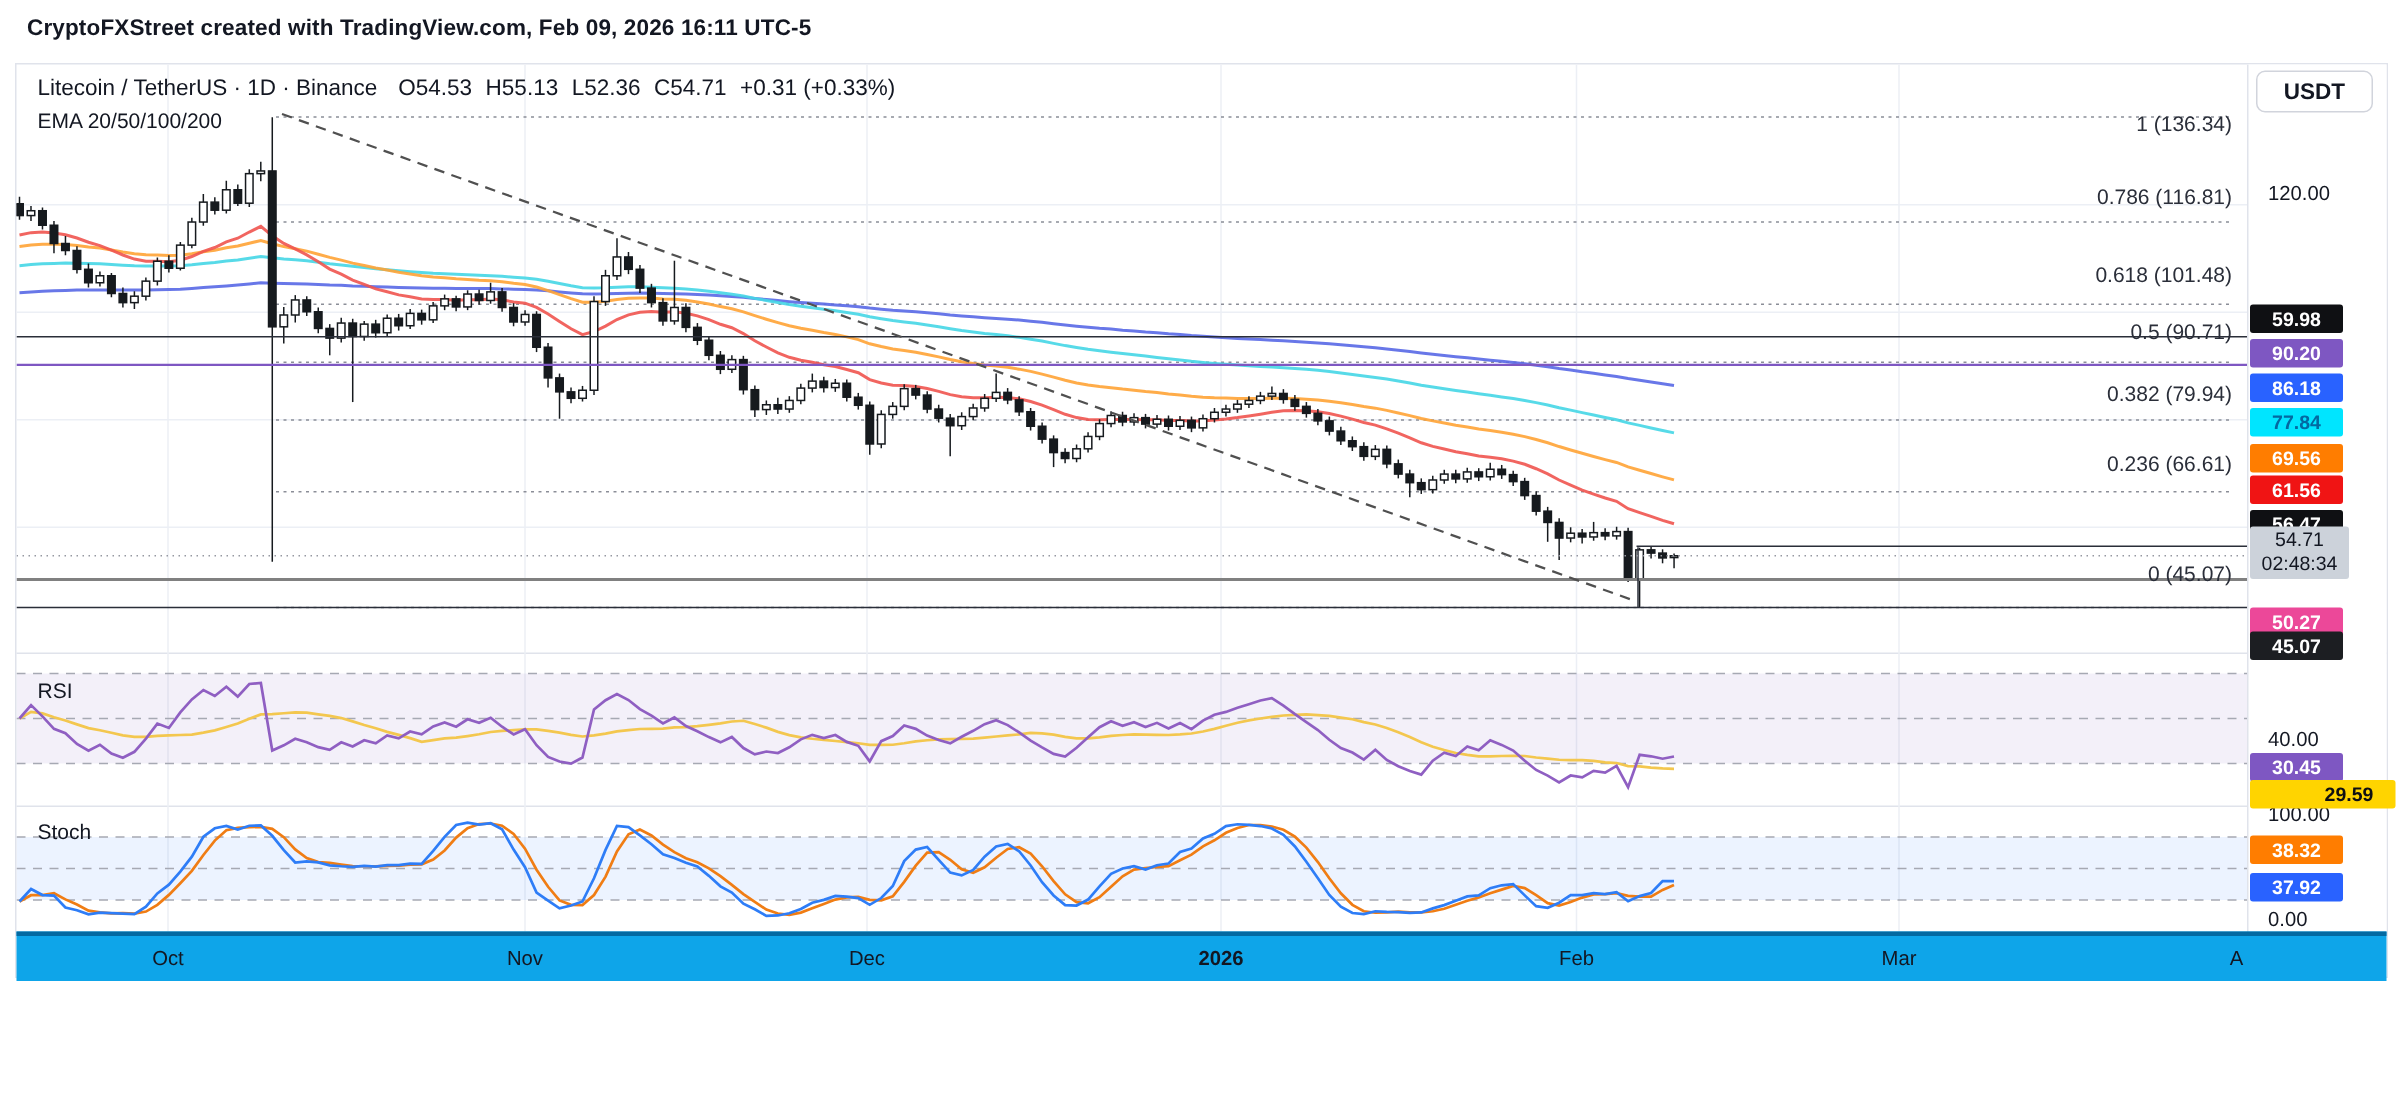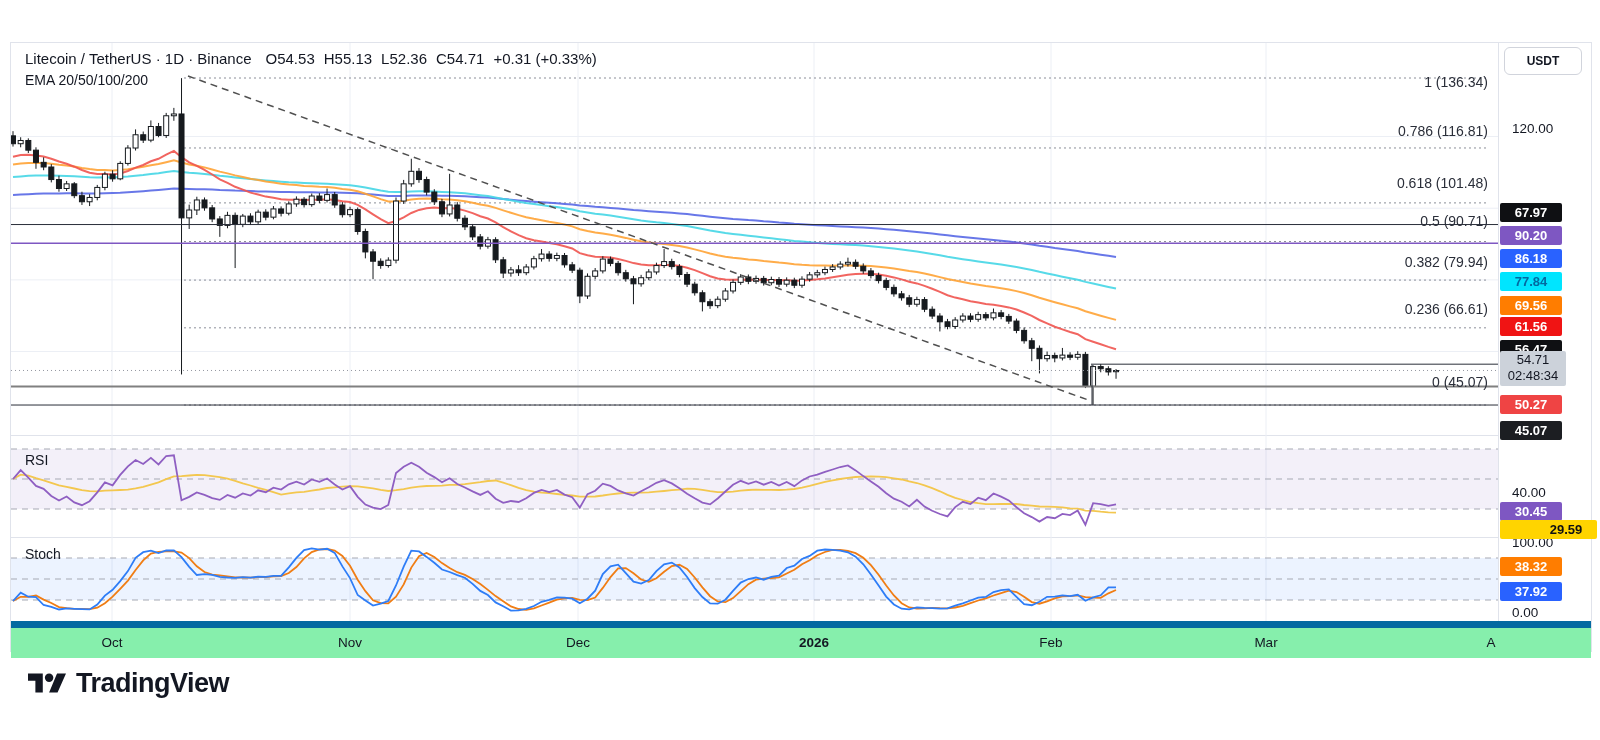--- a/index.html
+++ b/index.html
@@ -10,35 +10,36 @@
   .sep-h{position:absolute;left:0;width:1580px;height:0;border-top:1px solid #e0e3eb;}
   #plot-svg{position:absolute;left:0;top:0;}
   #title-row{position:absolute;left:14px;top:7px;font-size:15px;white-space:nowrap;z-index:5;}
   #title-row .tspan{margin-right:9px;}
   #title-row .tsym{margin-right:14px;}
   #ema-row{position:absolute;left:14px;top:29px;font-size:14px;z-index:5;}
   .pane-label{position:absolute;left:14px;font-size:14px;font-weight:400;z-index:5;}
   .fib-label{position:absolute;font-size:14px;color:#2a2e39;white-space:nowrap;transform:translateX(-100%);z-index:4;}
   #scale-col{position:absolute;left:1487px;top:0;width:92px;height:608px;background:#fff;border-left:1px solid #e0e3eb;}
   #usdt-btn{position:absolute;left:1493px;top:4px;width:76px;height:26px;border:1px solid #d1d4dc;border-radius:6px;
-            background:#fff;font-size:12px;font-weight:600;display:flex;align-items:center;justify-content:center;z-index:6;cursor:pointer;}
+            background:#fff;font-size:15px;font-weight:600;display:flex;align-items:center;justify-content:center;z-index:6;cursor:pointer;}
   .scale-label{position:absolute;left:1501px;font-size:13.5px;z-index:6;}
   .badge{position:absolute;left:1489px;width:62px;height:19px;border-radius:2px;font-size:13px;font-weight:700;
          display:flex;align-items:center;justify-content:center;z-index:7;}
   #cur-badge{position:absolute;left:1489px;width:66px;height:34px;border-radius:2px;background:#ccd2da;color:#131722;
              font-size:13px;text-align:center;line-height:16px;z-index:7;padding-top:1px;}
-  #time-axis{position:absolute;left:0;top:578px;width:1580px;height:30px;border-top:7px solid #0369a1;background:#86efac;}
+  #time-axis{position:absolute;left:0;top:578px;width:1580px;height:30px;border-top:3px solid #0369a1;background:#0ea5e9;}
   .time-label{position:absolute;top:7px;font-size:13.5px;transform:translateX(-50%);}
   #logo{position:absolute;left:28px;top:668px;display:flex;align-items:center;gap:10px;}
   #logo-text{font-size:27px;font-weight:800;letter-spacing:-0.5px;}
 </style>
 </head>
 <body>
 
 <div id="page">
+  <div id="attribution">CryptoFXStreet created with TradingView.com, Feb 09, 2026 16:11 UTC-5</div>
 
   <div id="chart-box">
     <div class="sep-h" style="top:392px"></div>
     <div class="sep-h" style="top:494px"></div>
 
     <svg id="plot-svg" width="1487" height="578">
         <line x1="101" y1="0" x2="101" y2="578" stroke="#eceff5" stroke-width="1"></line>
         <line x1="339" y1="0" x2="339" y2="578" stroke="#eceff5" stroke-width="1"></line>
         <line x1="567" y1="0" x2="567" y2="578" stroke="#eceff5" stroke-width="1"></line>
         <line x1="803" y1="0" x2="803" y2="578" stroke="#eceff5" stroke-width="1"></line>
@@ -393,28 +394,28 @@
 
     <div id="scale-col"></div>
     <div id="usdt-btn">USDT</div>
     <div id="scale-texts">
         <div class="scale-label" style="top: 78px;">120.00</div>
         <div class="scale-label" style="top: 442px;">40.00</div>
         <div class="scale-label" style="top: 492px;">100.00</div>
         <div class="scale-label" style="top: 562px;">0.00</div>
       </div>
     <div id="badge-layer">
-        <div class="badge" style="top: 159.5px; background: rgb(15, 16, 19); color: rgb(255, 255, 255);">67.97</div>
+        <div class="badge" style="top: 159.5px; background: rgb(15, 16, 19); color: rgb(255, 255, 255);">59.98</div>
         <div class="badge" style="top: 182.5px; background: rgb(126, 87, 194); color: rgb(255, 255, 255);">90.20</div>
         <div class="badge" style="top: 205.5px; background: rgb(41, 98, 255); color: rgb(255, 255, 255);">86.18</div>
         <div class="badge" style="top: 228.5px; background: rgb(0, 229, 255); color: #0369a1;">77.84</div>
         <div class="badge" style="top: 252.5px; background: rgb(255, 125, 0); color: rgb(255, 255, 255);">69.56</div>
         <div class="badge" style="top: 273.5px; background: rgb(240, 20, 20); color: rgb(255, 255, 255);">61.56</div>
         <div class="badge" style="top: 296.5px; background: rgb(15, 16, 19); color: rgb(255, 255, 255);">56.47</div>
-        <div class="badge" style="top: 352px; background: #ef4444; color: rgb(255, 255, 255);">50.27</div>
+        <div class="badge" style="top: 362px; background: #ec4899; color: rgb(255, 255, 255);">50.27</div>
         <div class="badge" style="top: 377.5px; background: rgb(28, 30, 34); color: rgb(255, 255, 255);">45.07</div>
         <div class="badge" style="top: 458.5px; background: rgb(126, 87, 194); color: rgb(255, 255, 255);">30.45</div>
         <div class="badge" style="top: 476.5px; background: rgb(255, 212, 0); color: rgb(15, 16, 19); padding-left: 35px;">29.59</div>
         <div class="badge" style="top: 513.5px; background: rgb(255, 125, 0); color: rgb(255, 255, 255);">38.32</div>
         <div class="badge" style="top: 538.5px; background: rgb(41, 98, 255); color: rgb(255, 255, 255);">37.92</div>
       </div>
     <div id="cur-badge" style="top: 308px;">
         <div>54.71</div>
         <div>02:48:34</div>
       </div>
@@ -423,20 +424,13 @@
         <div class="time-label" style="left: 101px;">Oct</div>
         <div class="time-label" style="left: 339px;">Nov</div>
         <div class="time-label" style="left: 567px;">Dec</div>
         <div class="time-label" style="left: 803px; font-weight: 700;">2026</div>
         <div class="time-label" style="left: 1040px;">Feb</div>
         <div class="time-label" style="left: 1255px;">Mar</div>
         <div class="time-label" style="left: 1480px;">A</div>
       </div>
   </div>
 
-  <div id="logo">
-    <svg width="38" height="30" viewBox="0 0 36 28">
-      <path fill="#131722" d="M14 22H7V11H0V4h14v18zM28 22h-8l7.5-18H36l-8 18z"></path>
-      <circle fill="#131722" cx="20" cy="8" r="4"></circle>
-    </svg>
-    <span id="logo-text">TradingView</span>
-  </div>
 </div>
 
 </body></html>

